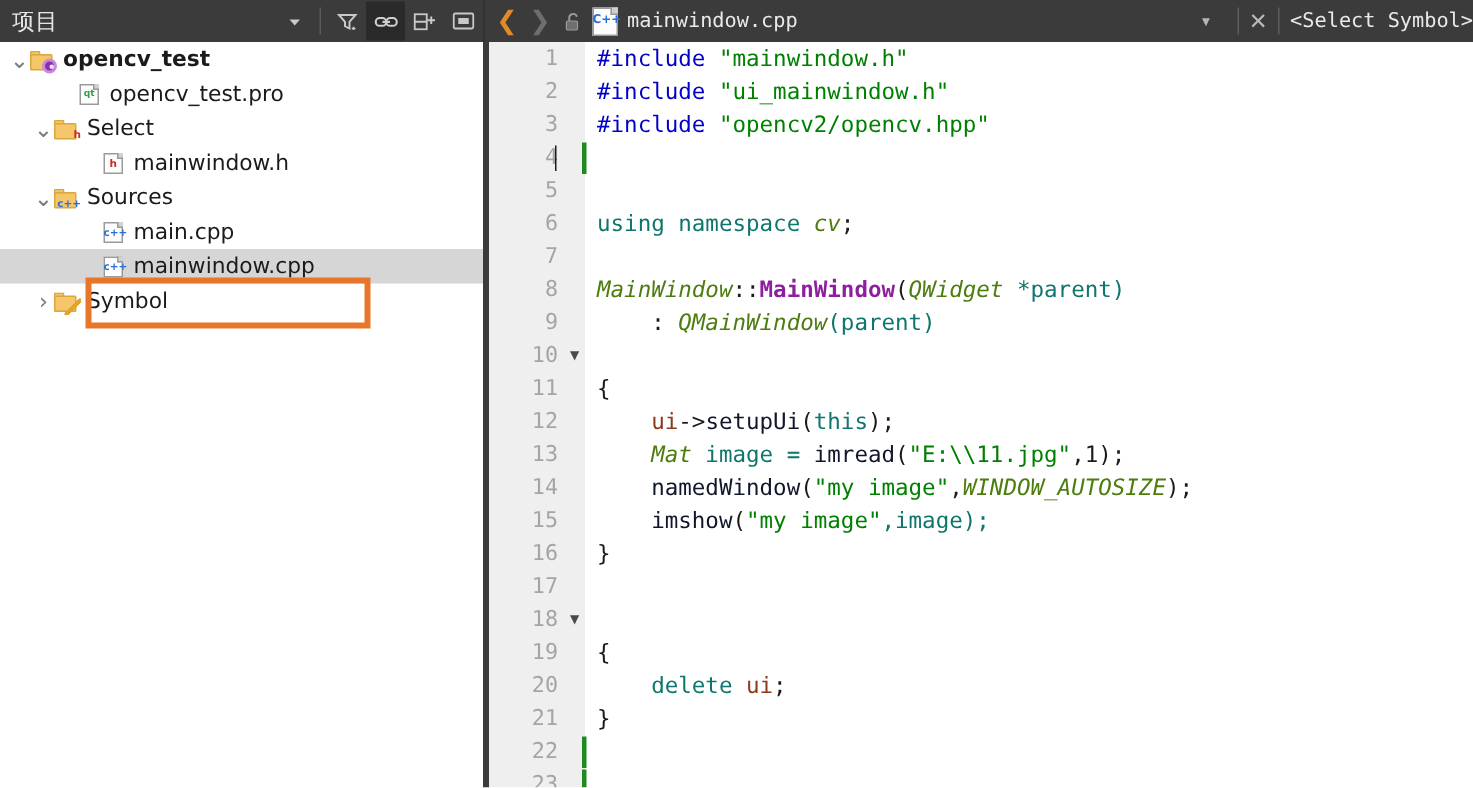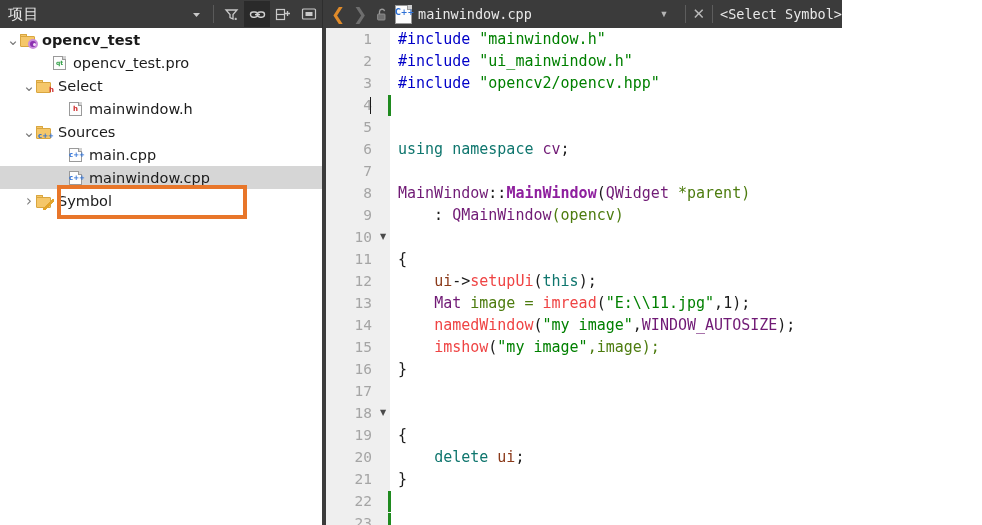--- a/index.html
+++ b/index.html
@@ -8,21 +8,21 @@
     overflow: hidden;
     background: #ffffff;
     font-family: "Liberation Sans", sans-serif;
   }
 
   #app { position: relative; width: 982px; height: 525px; }
 
   
   .topbar {
     position: absolute; top: 0; left: 0;
-    width: 842px; height: 28px;
+    width: 982px; height: 28px;
     background: #ec4899;
     display: flex; align-items: stretch;
   }
 
   .tb-left {
     width: 322px; height: 28px;
     background: #3b3b3b;
     display: flex; align-items: center;
     position: relative;
   }
@@ -287,26 +287,26 @@
     display: inline-block;
     width: 1px; height: 16px;
     background: #1b1b1b;
     vertical-align: -3px;
   }
 
   
   .k-pre   { color: #0000c8; }           
   .k-str   { color: #008000; }           
   .k-kw    { color: #0f766e; }           
-  .k-type  { color: #701a75; }           
+  .k-type  { color: #4d7c0f; font-style: italic; }           
   .k-typeb { color: #8e1f9e; font-weight: bold; }
   .k-virt  { color: #1560bd; font-weight: bold; font-style: italic; }
-  .k-fn    { color: #ef4444; }           
+  .k-fn    { color: #0f172a; }           
   .k-fld   { color: #8b3a1a; }           
-  .k-var   { color: #4d7c0f; }
+  .k-var   { color: #0f766e; }
   .k-num   { color: #1b1b1b; }
   .k-punc  { color: #1b1b1b; }
 </style>
 </head>
 <body>
 
 <div id="app">
 
   <div class="topbar">
 
@@ -485,21 +485,21 @@
         <div class="line">
           <span class="lnum">7</span>
           <span class="code"></span>
         </div>
         <div class="line">
           <span class="lnum">8</span>
           <span class="code"><span class="k-type">MainWindow</span><span class="k-punc">::</span><span class="k-typeb">MainWindow</span><span class="k-punc">(</span><span class="k-type">QWidget</span><span class="k-var"> *parent)</span></span>
         </div>
         <div class="line">
           <span class="lnum">9</span>
-          <span class="code"><span class="k-punc">    : </span><span class="k-type">QMainWindow</span><span class="k-var">(opencv)</span></span>
+          <span class="code"><span class="k-punc">    : </span><span class="k-type">QMainWindow</span><span class="k-var">(parent)</span></span>
         </div>
         <div class="line">
           <span class="lnum">10</span>
           <span class="fold-tri">▼</span>
         </div>
         <div class="line">
           <span class="lnum">11</span>
           <span class="code"><span class="k-punc">{</span></span>
         </div>
         <div class="line">

